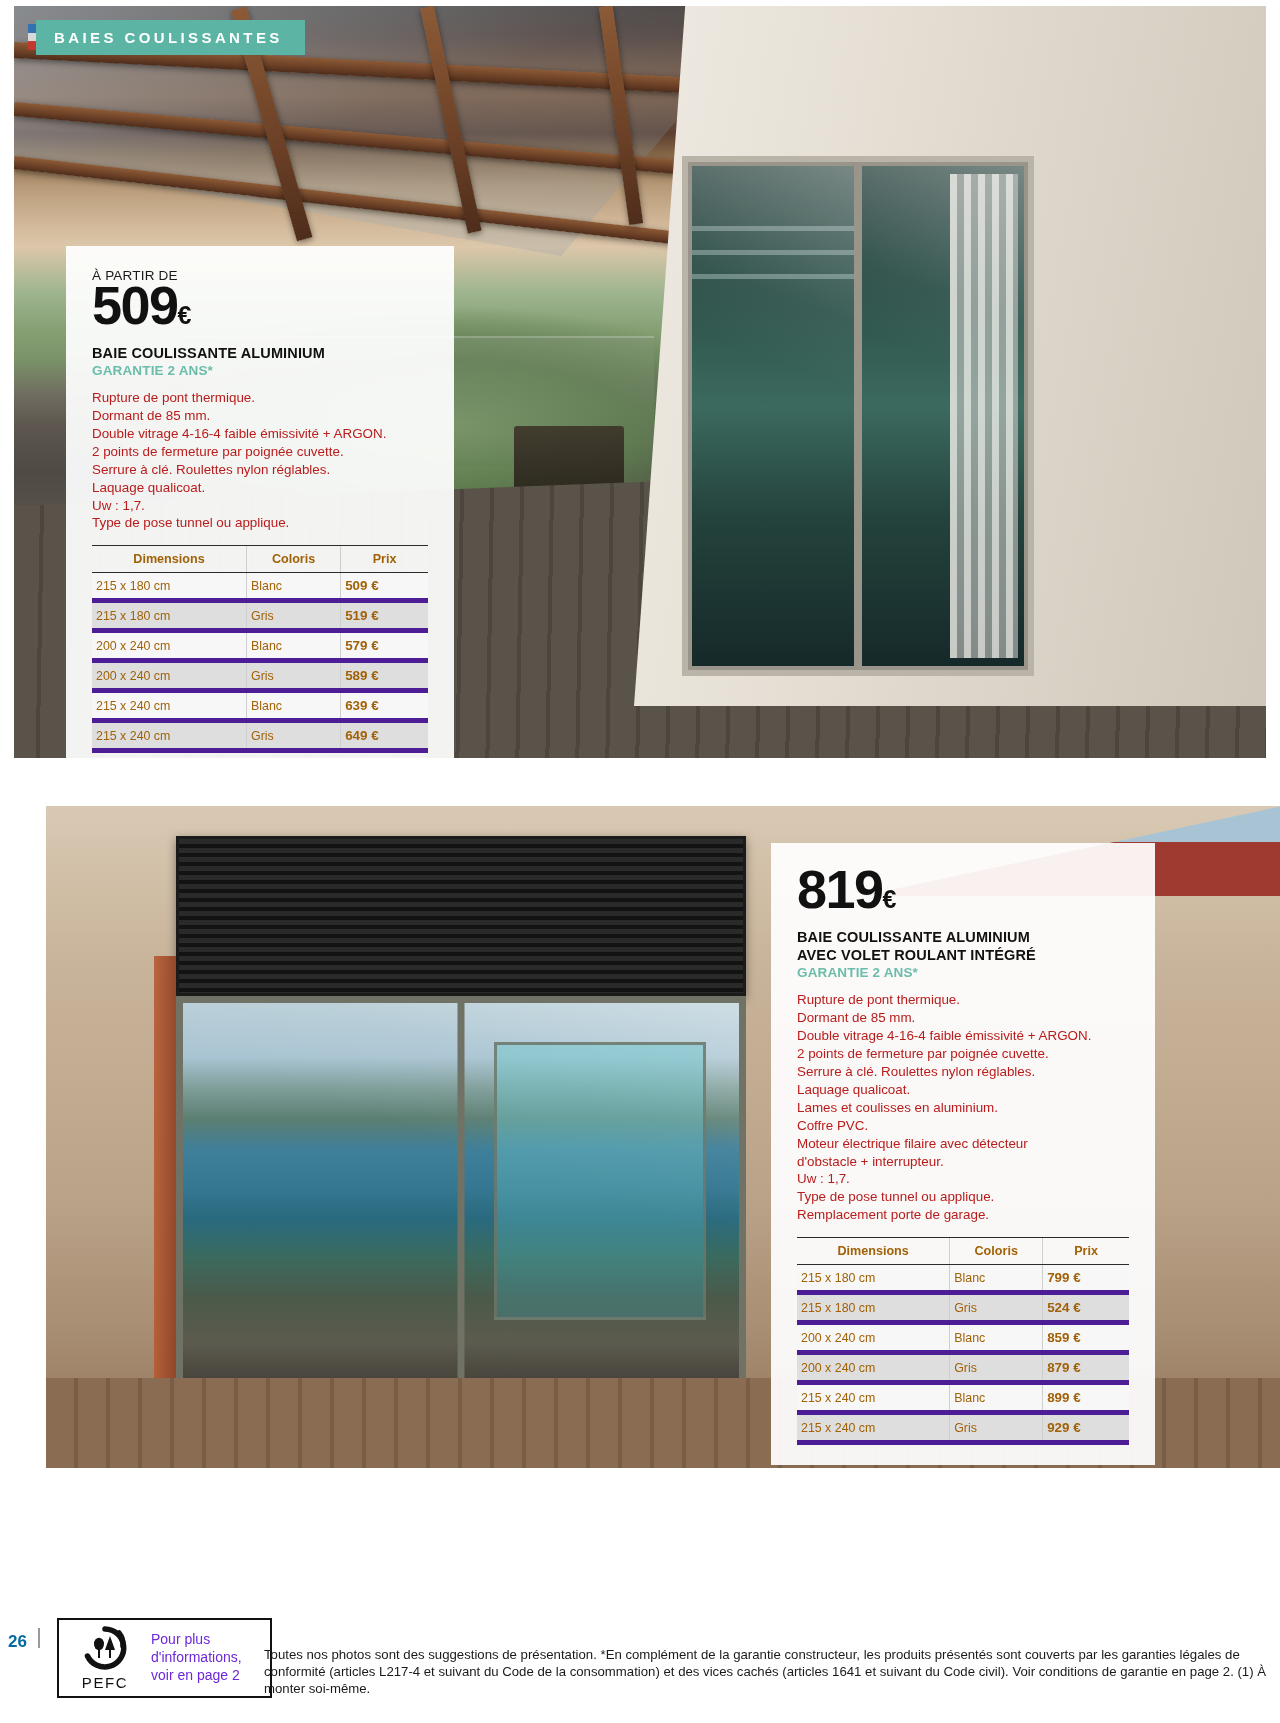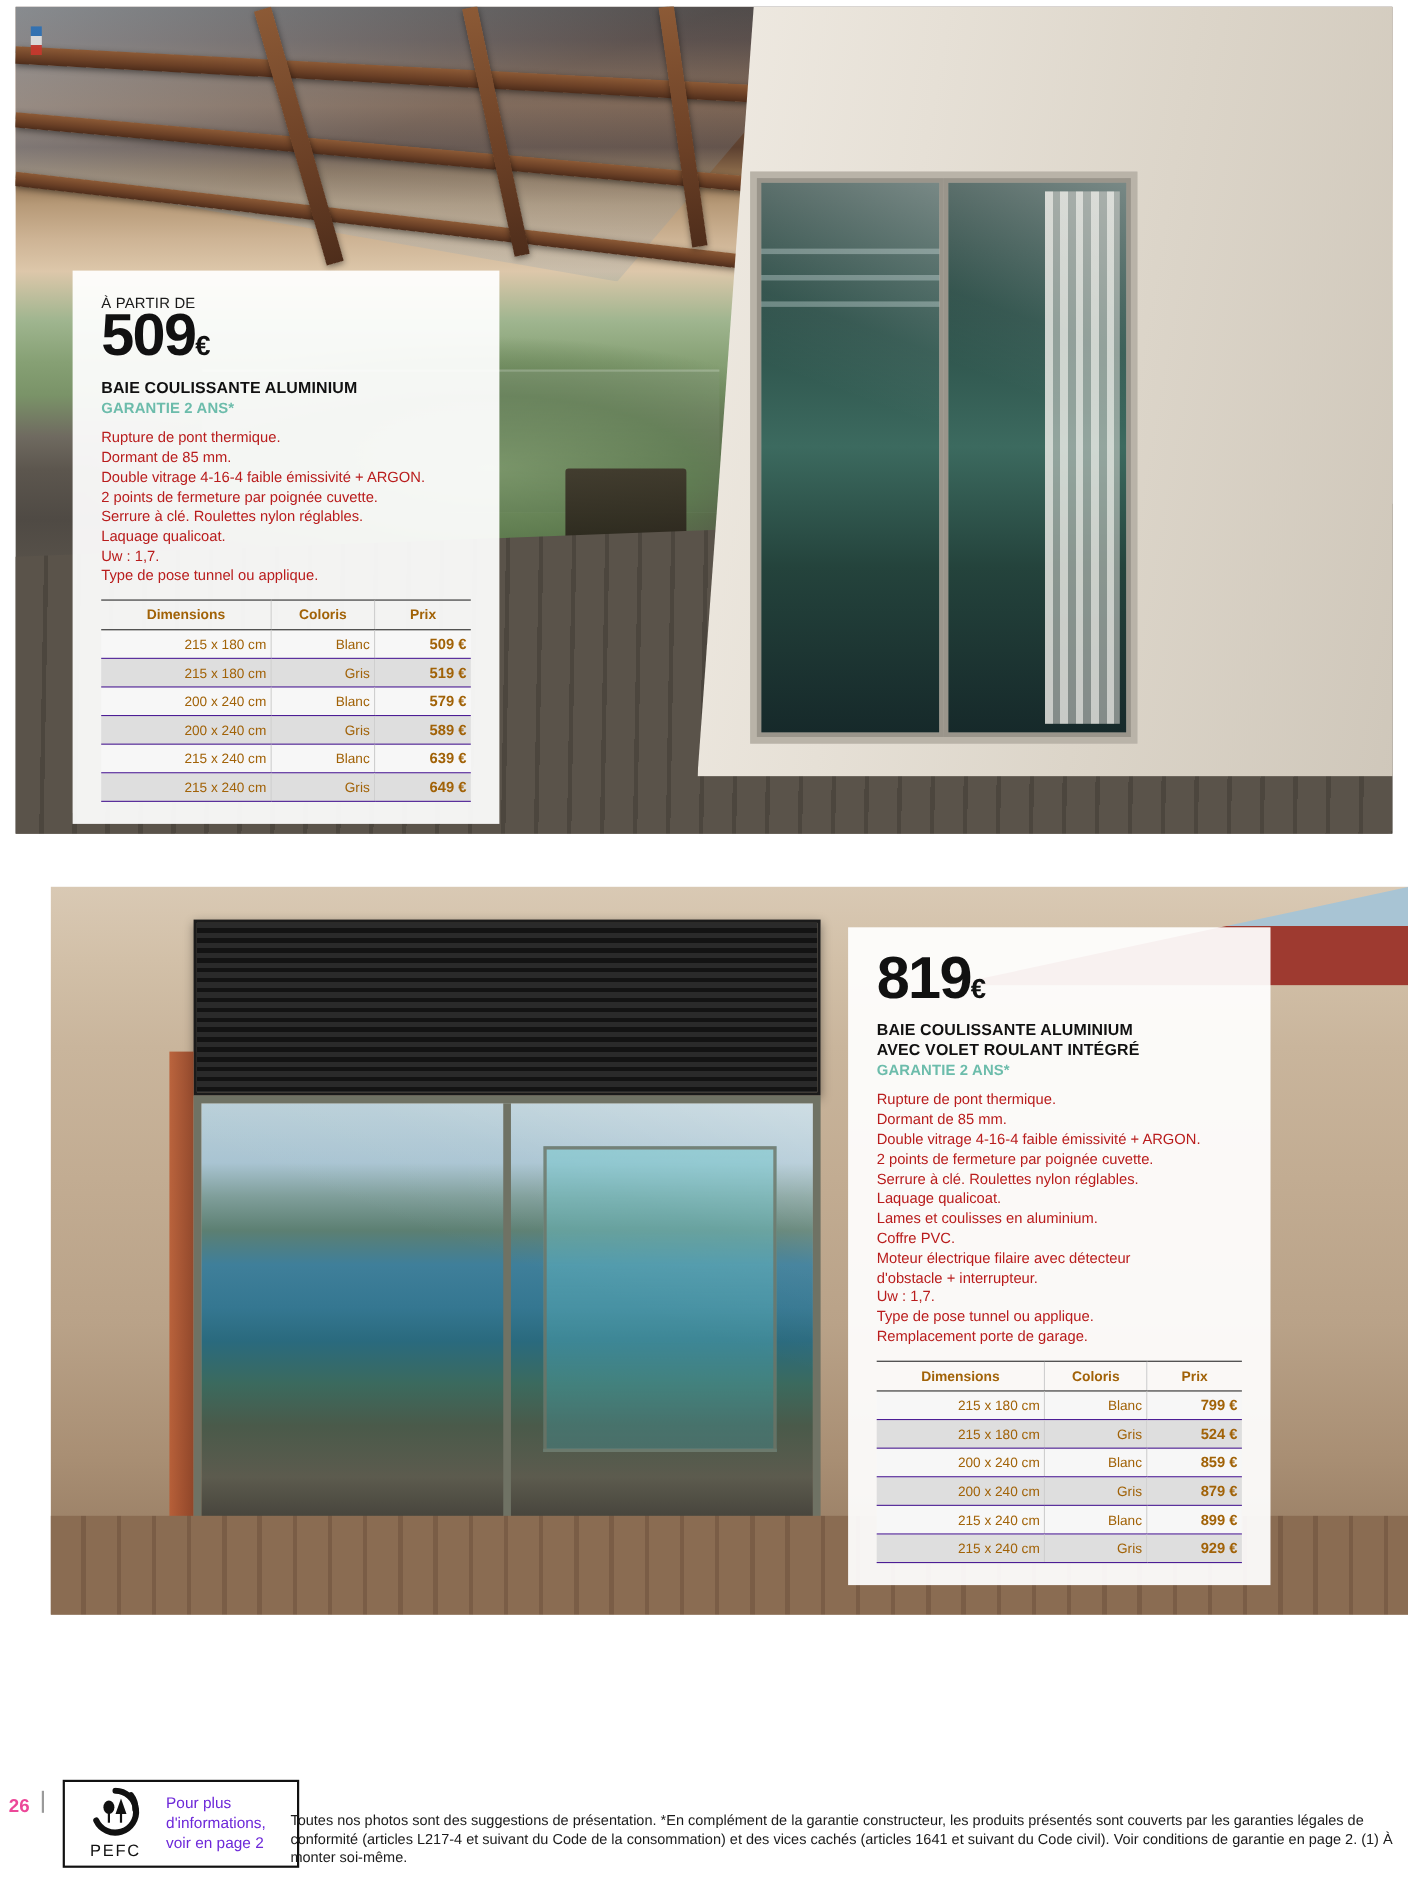--- a/index.html
+++ b/index.html
@@ -160,22 +160,22 @@
   }
   table.spec th {
     font-weight: bold; font-size: 12.6px;
     padding: 6px 4px 6px 4px;
     border-top: 1.6px solid #2b2b2b;
     border-bottom: 1.6px solid #2b2b2b;
     text-align: center;
   }
   table.spec td {
     padding: 5px 4px;
-    text-align: right;
-    border-bottom: 1px solid #4c1d95;
+    text-align: left;
+    border-bottom: 5px solid #4c1d95;
   }
   table.spec tbody tr:nth-child(even) { background: #dedede; }
   table.spec tbody tr:nth-child(odd)  { background: #f7f7f7; }
   table.spec td.price { font-weight: bold; font-size: 13.4px; }
   table.spec col.c1 { width: 46%; }
   table.spec col.c2 { width: 28%; }
   table.spec col.c3 { width: 26%; }
   table.spec th.h2, table.spec td.col2 { border-left: 1px solid #cfcfcf; }
   table.spec th.h3, table.spec td.col3 { border-left: 1px solid #cfcfcf; }
 
@@ -232,21 +232,21 @@
     opacity: .9;
   }
 
   
   .footer {
     position: absolute; left: 0; top: 1476px; width: 1280px; height: 247px;
     background: #ffffff;
   }
   .pagenum {
     position: absolute; left: 8px; top: 1632px;
-    font-size: 17px; font-weight: bold; color: #ec4899;
+    font-size: 17px; font-weight: bold; color: #0369a1;
   }
   .pagebar {
     position: absolute; left: 38px; top: 1628px;
     width: 2px; height: 20px; background: #9a9a9a;
   }
   .pefcbox {
     position: absolute; left: 57px; top: 1618px;
     width: 215px; height: 80px;
     border: 2px solid #111;
     background: #fff;
@@ -288,20 +288,21 @@
         <div class="reflectionbar" style="top:84px;"></div>
         <div class="reflectionbar" style="top:108px;"></div>
       </div>
       <div class="pane p2">
         <div class="curtain"></div>
       </div>
     </div>
   </div>
 
   <div class="flagstripe"></div>
+  <div class="tag">BAIES COULISSANTES</div>
 
   <div class="card card1">
     <div class="frompre">À PARTIR DE</div>
     <div class="bigprice">
       <span>509</span><span class="eur">€</span>
     </div>
     <div class="prodname">BAIE COULISSANTE ALUMINIUM</div>
     <div class="warranty">GARANTIE 2 ANS*</div>
     <div class="feat">
       <div>Rupture de pont thermique.</div>

